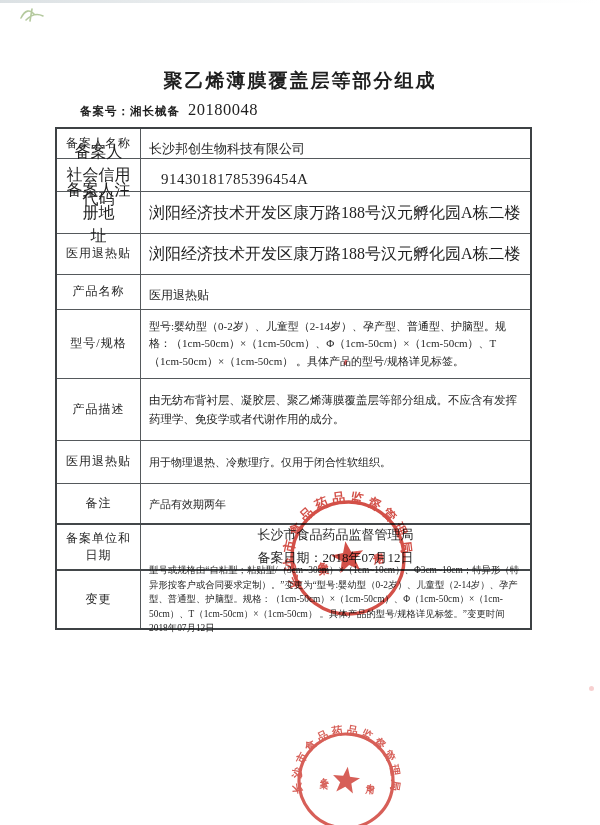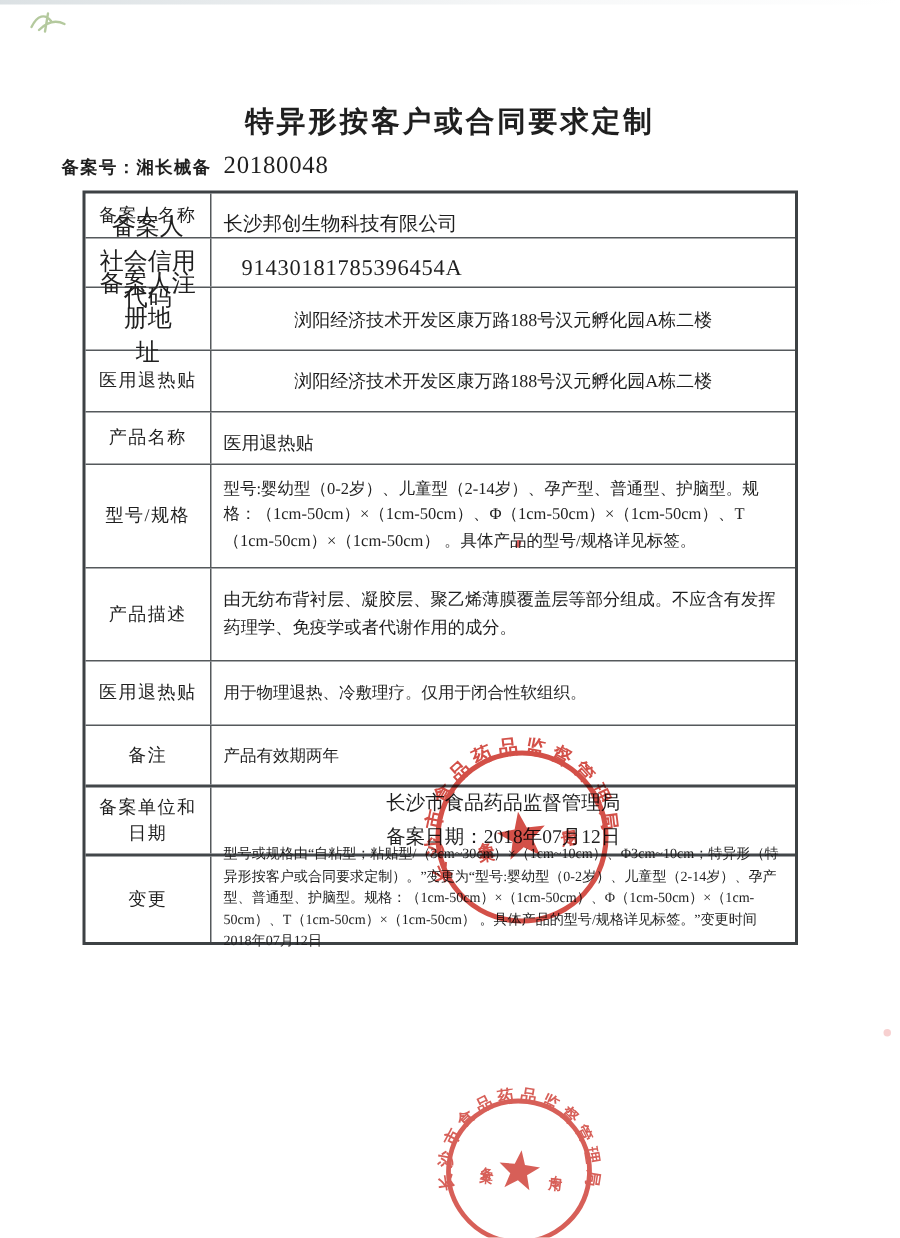--- a/index.html
+++ b/index.html
@@ -11,40 +11,40 @@
     background:linear-gradient(to right, rgba(190,200,205,.55), rgba(220,225,228,.25) 60%, rgba(255,255,255,0));}
   .green-mark{position:absolute;left:18px;top:6px;opacity:.75;}
   .pink-speck{position:absolute;right:6px;top:686px;width:5px;height:5px;border-radius:50%;
     background:rgba(238,150,150,.45);}
   .red-speck{position:absolute;left:344px;top:360px;width:3px;height:5px;background:rgba(200,40,40,.75);
     border-radius:1px;transform:rotate(20deg);}
 
   .doc-title{position:absolute;top:68px;left:0;width:100%;text-align:center;
     font-size:19px;font-weight:bold;letter-spacing:2px;}
   .record-line{position:absolute;left:41px;top:100px;display:flex;align-items:baseline;}
-  .record-label{font-size:11.5px;font-weight:bold;letter-spacing:1px;}
+  .record-label{font-size:11.5px;font-weight:bold;letter-spacing:1px;margin-left:39px;}
   .record-value{font-size:16.5px;margin-left:8px;letter-spacing:.5px;}
 
   .reg-table{position:absolute;left:55px;top:127px;width:477px;
     border:2px solid #3d4144;box-sizing:border-box;background:transparent;}
   .row{display:flex;border-bottom:1px solid #55595c;box-sizing:border-box;}
   .row:last-child{border-bottom:none;}
   .row.thick{border-bottom-width:2px;border-bottom-color:#43474a;}
   .lbl{width:84px;min-width:84px;border-right:1px solid #55595c;box-sizing:border-box;
     display:flex;flex-direction:column;justify-content:center;align-items:center;
     text-align:center;font-size:12px;line-height:1.45;letter-spacing:1px;padding:2px 2px;}
   .val{flex:1;display:flex;flex-direction:column;justify-content:center;
     padding:20px 8px;box-sizing:border-box;font-size:12px;line-height:1.5;}
   .val.center{align-items:center;text-align:center;}
   .r1{height:30px}.r2{height:33px}.r3{height:42px}.r4{height:41px}.r5{height:35px}
   .r6{height:69px}.r7{height:62px}.r8{height:43px}.r9{height:41px}.r10{height:46px}.r11{height:57px}
   .r1 .val{font-size:13px;}
   .r2 .val{font-size:15px;letter-spacing:.5px;margin-left:12px;}
   .r2 .lbl,.r3 .lbl{font-size:16px;letter-spacing:0;}
-  .r3 .val,.r4 .val{font-size:12px;text-align:center;}
+  .r3 .val,.r4 .val{font-size:16px;}
   .r6 .val{font-size:11px;line-height:1.6;}
   .r7 .val{font-size:11.5px;line-height:1.65;}
   .r8 .val{font-size:11px;}
   .r9 .val{font-size:11px;}
   .r10 .val{font-size:13px;line-height:1.75;}
   .r11 .val{font-size:9.4px;line-height:1.55;}
 
   .seal{position:absolute;color:#cd372e;mix-blend-mode:multiply;opacity:.88;}
   .seal-main{left:286px;top:496px;width:124px;height:124px;transform:rotate(-9deg);}
   .seal-bottom{left:294px;top:729px;width:104px;height:104px;transform:rotate(7deg);opacity:.8;}
@@ -61,21 +61,21 @@
 <body>
 
 <div class="scan-edge"></div>
 
 <svg class="green-mark" width="28" height="18" viewBox="0 0 28 18">
   <path d="M3 12 C7 4, 12 3, 16 8 M8 14 C13 9, 19 7, 25 10 M14 3 L12 15" stroke="#9cb87e" stroke-width="1.6" fill="none" stroke-linecap="round"></path>
 </svg>
 <div class="pink-speck"></div>
 <div class="red-speck"></div>
 
-<div class="doc-title">特异形按客户或合同要求定制</div>
+<div class="doc-title">聚乙烯薄膜覆盖层等部分组成</div>
 
 <div class="record-line">
   <span class="record-label">备案号：湘长械备</span>
   <span class="record-value">20180048</span>
 </div>
 
 <div class="reg-table">
 
   <div class="row r1">
     <div class="lbl">

